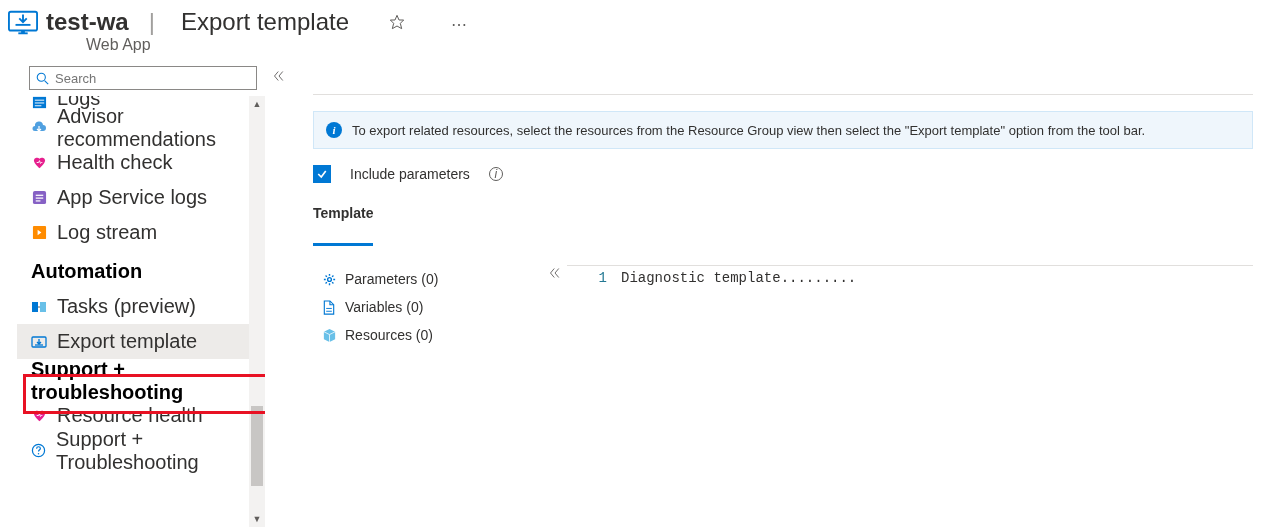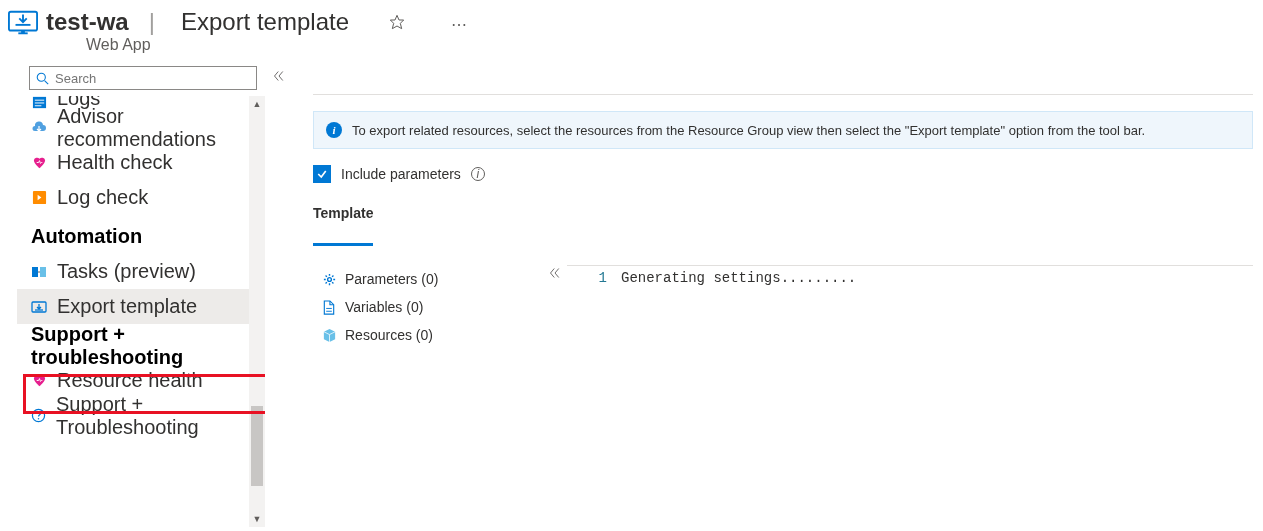--- a/index.html
+++ b/index.html
@@ -35,21 +35,21 @@
     .menu li.selected { background:#edebe9; }
     .menu li.group { font-weight:600; color:#000000; cursor:default; margin-top:4px; }
     .mi-icon { width:16px; height:16px; display:flex; align-items:center; justify-content:center; }
     .highlight-box { position:absolute; border:3px solid #e81123; left:6px; top:278px; width:262px; height:40px; pointer-events:none; }
 
     .main { flex:1; display:flex; flex-direction:column; padding:0 10px 0 20px; }
     .main-divider { height:1px; background:#e1dfdd; margin-top:34px; }
     .info-bar { background:#eff6fc; border:1px solid #d0e7f8; padding:10px 12px; margin-top:16px; display:flex; align-items:center; gap:10px; font-size:13px; }
     .info-icon-circle { width:16px; height:16px; border-radius:50%; background:#0078d4; color:#fff; font-size:11px; font-weight:bold; display:flex; align-items:center; justify-content:center; font-style:italic; font-family:Georgia,serif; }
 
-    .include-row { margin-top:16px; display:flex; align-items:center; gap:10px; }
+    .include-row { margin-top:16px; display:flex; align-items:center; gap:19px; }
     .checkbox { width:18px; height:18px; background:#0078d4; display:flex; align-items:center; justify-content:center; cursor:pointer; }
     .help-icon { color:#605e5c; font-size:12px; border:1px solid #605e5c; border-radius:50%; width:14px; height:14px; display:flex; align-items:center; justify-content:center; font-style:italic; cursor:pointer; }
 
     .tabs { margin-top:22px; border-bottom:1px solid transparent; }
     .tab { display:inline-block; font-size:14px; font-weight:600; padding-bottom:22px; border-bottom:3px solid #0078d4; cursor:pointer; }
 
     .template-body { display:flex; margin-top:18px; flex:1; }
     .tree-col { width:230px; padding-left:8px; }
     .tree-collapse { width:24px; display:flex; align-items:flex-start; justify-content:center; color:#605e5c; padding-top:2px; cursor:pointer; }
     .tree-item { display:flex; align-items:center; gap:8px; height:28px; font-size:14px; cursor:pointer; }
@@ -129,25 +129,36 @@
                 <svg width="15" height="15" viewBox="0 0 16 16">
                   <path d="M8 14S2 9 2 5.5A3.5 3.5 0 018 4a3.5 3.5 0 016 1.5C14 9 8 14 8 14z" fill="#e61f8e"></path>
                   <path d="M5 8l2 0 1-2 1 3 1-1h1" stroke="#fff" stroke-width="1" fill="none"></path>
                 </svg>
               </span>
               <span>Health check</span>
             </li>
             <li>
               <span class="mi-icon">
                 <svg width="15" height="15" viewBox="0 0 16 16">
+                  <rect x="1" y="1" width="14" height="14" rx="2" fill="#8661c5"></rect>
+                  <rect x="4" y="5" width="8" height="1.3" fill="#fff"></rect>
+                  <rect x="4" y="8" width="8" height="1.3" fill="#fff"></rect>
+                  <rect x="4" y="11" width="5" height="1.3" fill="#fff"></rect>
+                </svg>
+              </span>
+              <span>App Service logs</span>
+            </li>
+            <li>
+              <span class="mi-icon">
+                <svg width="15" height="15" viewBox="0 0 16 16">
                   <rect x="1" y="1" width="14" height="14" rx="1" fill="#ff8c00"></rect>
                   <path d="M6 5l4 3-4 3z" fill="#fff"></path>
                 </svg>
               </span>
-              <span>Log check</span>
+              <span>Log stream</span>
             </li>
             <li class="group">
               <span>Automation</span>
             </li>
             <li>
               <span class="mi-icon">
                 <svg width="16" height="16" viewBox="0 0 16 16">
                   <rect x="1" y="3" width="6" height="10" fill="#0078d4"></rect>
                   <rect x="9" y="3" width="6" height="10" fill="#69c0e8"></rect>
                   <line x1="7" y1="8" x2="9" y2="8" stroke="#605e5c"></line>
@@ -257,17 +268,17 @@
             <span>Resources (0)</span>
           </div>
         </div>
       <div class="tree-collapse">
         <svg width="12" height="12" viewBox="0 0 16 16">
             <path d="M7 2 L2 8 L7 14 M13 2 L8 8 L13 14" fill="none" stroke="#605e5c" stroke-width="1.2"></path>
           </svg>
       </div>
       <div class="code-col">
         <div class="gutter">1</div>
-        <div class="codeline">Generating settings.........</div>
+        <div class="codeline">Diagnostic template.........</div>
       </div>
     </div>
   </div>
 </div>
 
 </body></html>

